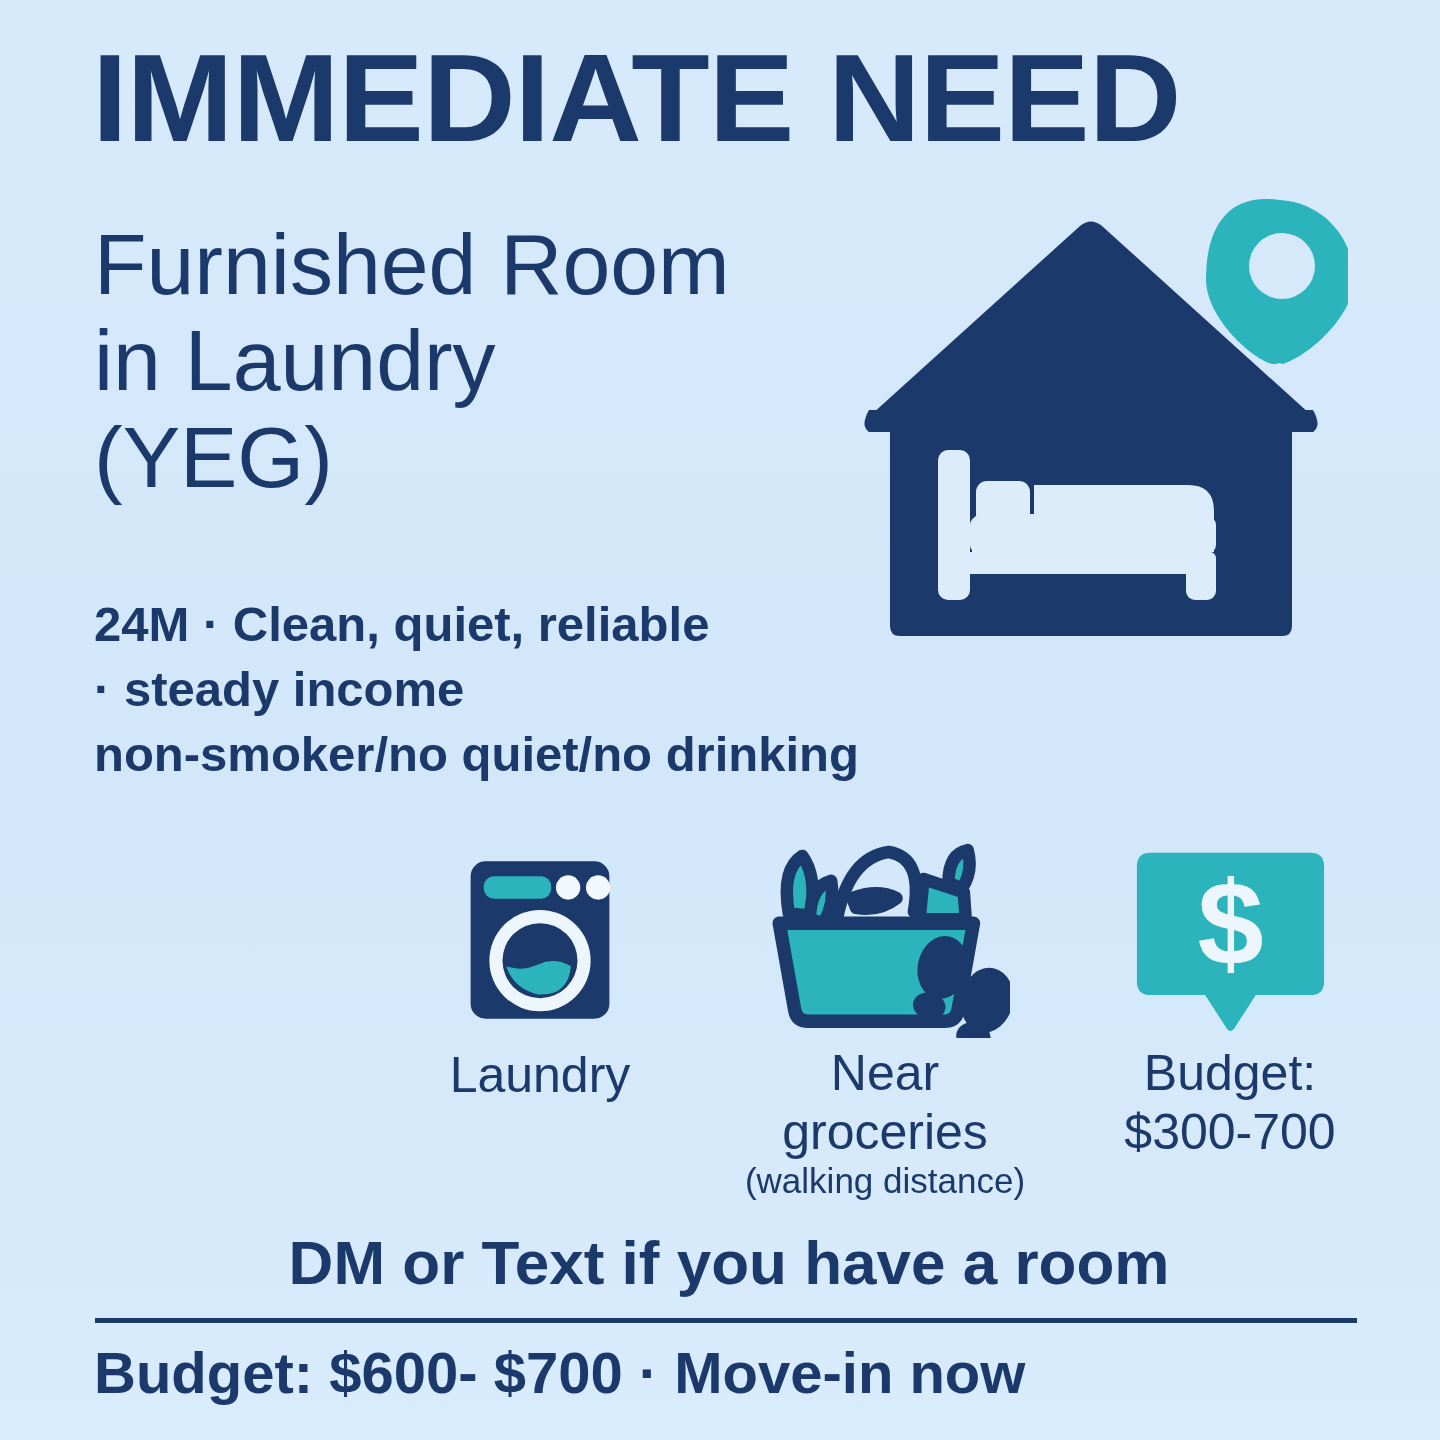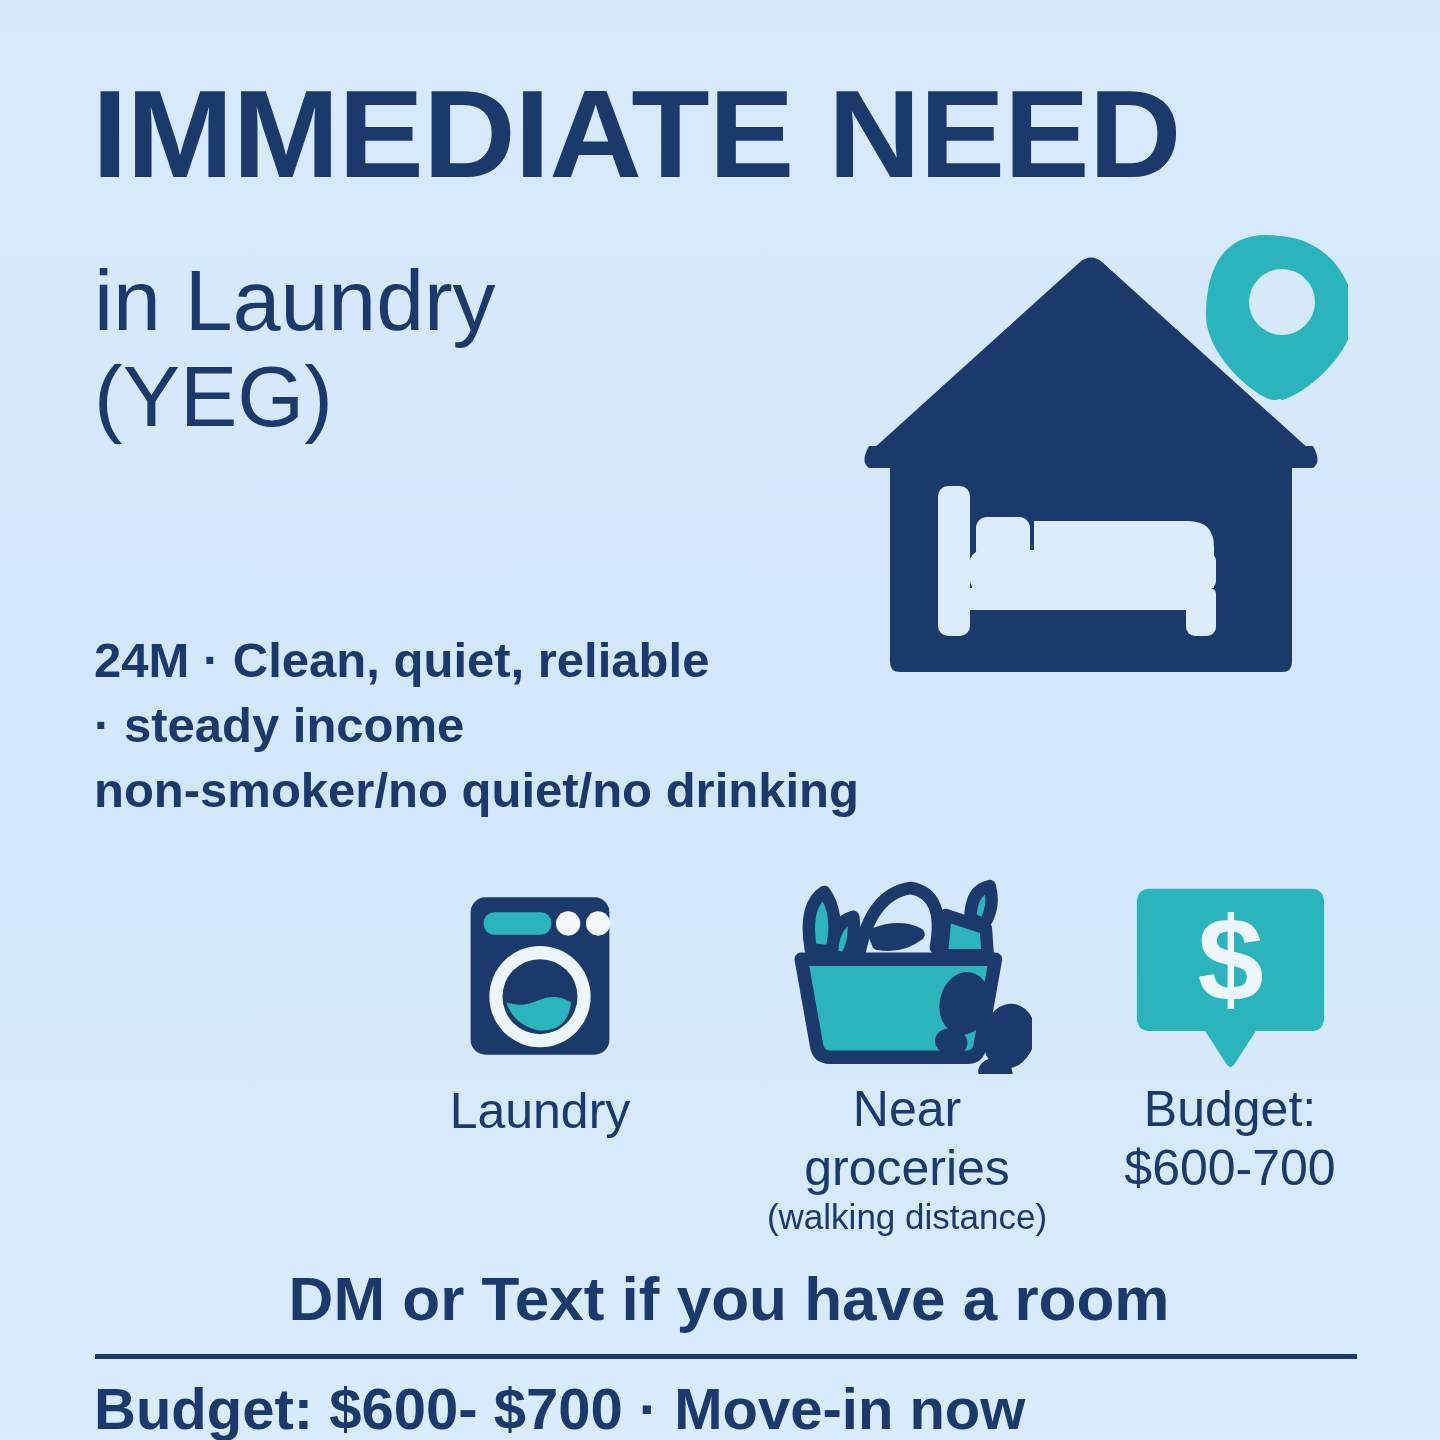--- a/index.html
+++ b/index.html
@@ -8,21 +8,20 @@
     width:1440px;height:1440px;
     background:#d5e9fb;
     font-family:"Liberation Sans","DejaVu Sans",sans-serif;
     color:#1b3a6b;
     overflow:hidden;
     position:relative;
   }
   .poster{
     position:absolute;inset:0;
     background:linear-gradient(180deg,#d7eafc 0%,#d3e7fa 55%,#d8ecfd 100%);
-    margin-top:36px;
   }
 
   
   .headline{
     position:absolute;left:92px;top:36px;width:1310px;
     font-size:124px;line-height:1.0;
     font-weight:bold;
     letter-spacing:-1px;
     color:#1b3a6b;
     transform:scaleX(1.035);
@@ -64,21 +63,21 @@
   .feat .flabel{
     font-size:50px;line-height:1.08;font-weight:500;color:#1b3a6b;
     margin-top:8px;white-space:nowrap;
   }
   .feat .fsub{
     font-size:35px;line-height:1.1;font-weight:500;color:#1b3a6b;
     margin-top:4px;white-space:nowrap;
   }
   .feat-wifi{left:20px;width:290px;}
   .feat-laundry{left:320px;width:280px;}
-  .feat-groceries{left:632px;width:390px;}
+  .feat-groceries{left:610px;width:390px;}
   .feat-budget{left:1000px;width:300px;}
   .feat-groceries .flabel,.feat-budget .flabel{line-height:1.02;}
 
   
   .cta{
     position:absolute;left:94px;top:1232px;width:1270px;
     font-size:62px;line-height:1.0;font-weight:bold;color:#1b3a6b;
     white-space:nowrap;
     text-align:center;
   }
@@ -93,20 +92,21 @@
   }
 </style>
 </head>
 <body>
 
 <div class="poster">
 
   <div class="headline">IMMEDIATE NEED</div>
 
   <div class="subtitle">
+    <span class="ln">Furnished Room</span>
     <span class="ln">in Laundry</span>
     <span class="ln">(YEG)</span>
   </div>
 
   <div class="house-art">
     <svg viewBox="0 0 490 470" width="490" height="470" aria-hidden="true">
 
       <g>
         <path d="M14 218 L222 30 Q233 21 244 30 L452 218
                  Q462 227 455 236 L434 236 L434 430
@@ -203,21 +203,21 @@
     <div class="feat feat-budget">
       <div class="glyph">
         <svg viewBox="0 0 200 200" width="195" height="195" aria-hidden="true">
           <path d="M18 10 L182 10 Q196 10 196 24 L196 142 Q196 156 182 156
                    L126 156 L104 190 Q100 196 96 190 L74 156 L18 156
                    Q4 156 4 142 L4 24 Q4 10 18 10 Z" fill="#2cb4bc"></path>
           <text x="100" y="124" text-anchor="middle" font-family="Liberation Sans, sans-serif" font-size="122" font-weight="bold" fill="#eef6fd">$</text>
         </svg>
       </div>
       <div class="flabel">Budget:</div>
-      <div class="flabel">$600-700</div>
+      <div class="flabel">$300-700</div>
     </div>
 
   </div>
 
   <div class="cta">DM or Text if you have a room</div>
   <div class="rule"></div>
   <div class="footnote">Budget: $600- $700 · Move-in now</div>
 
 </div>
 

